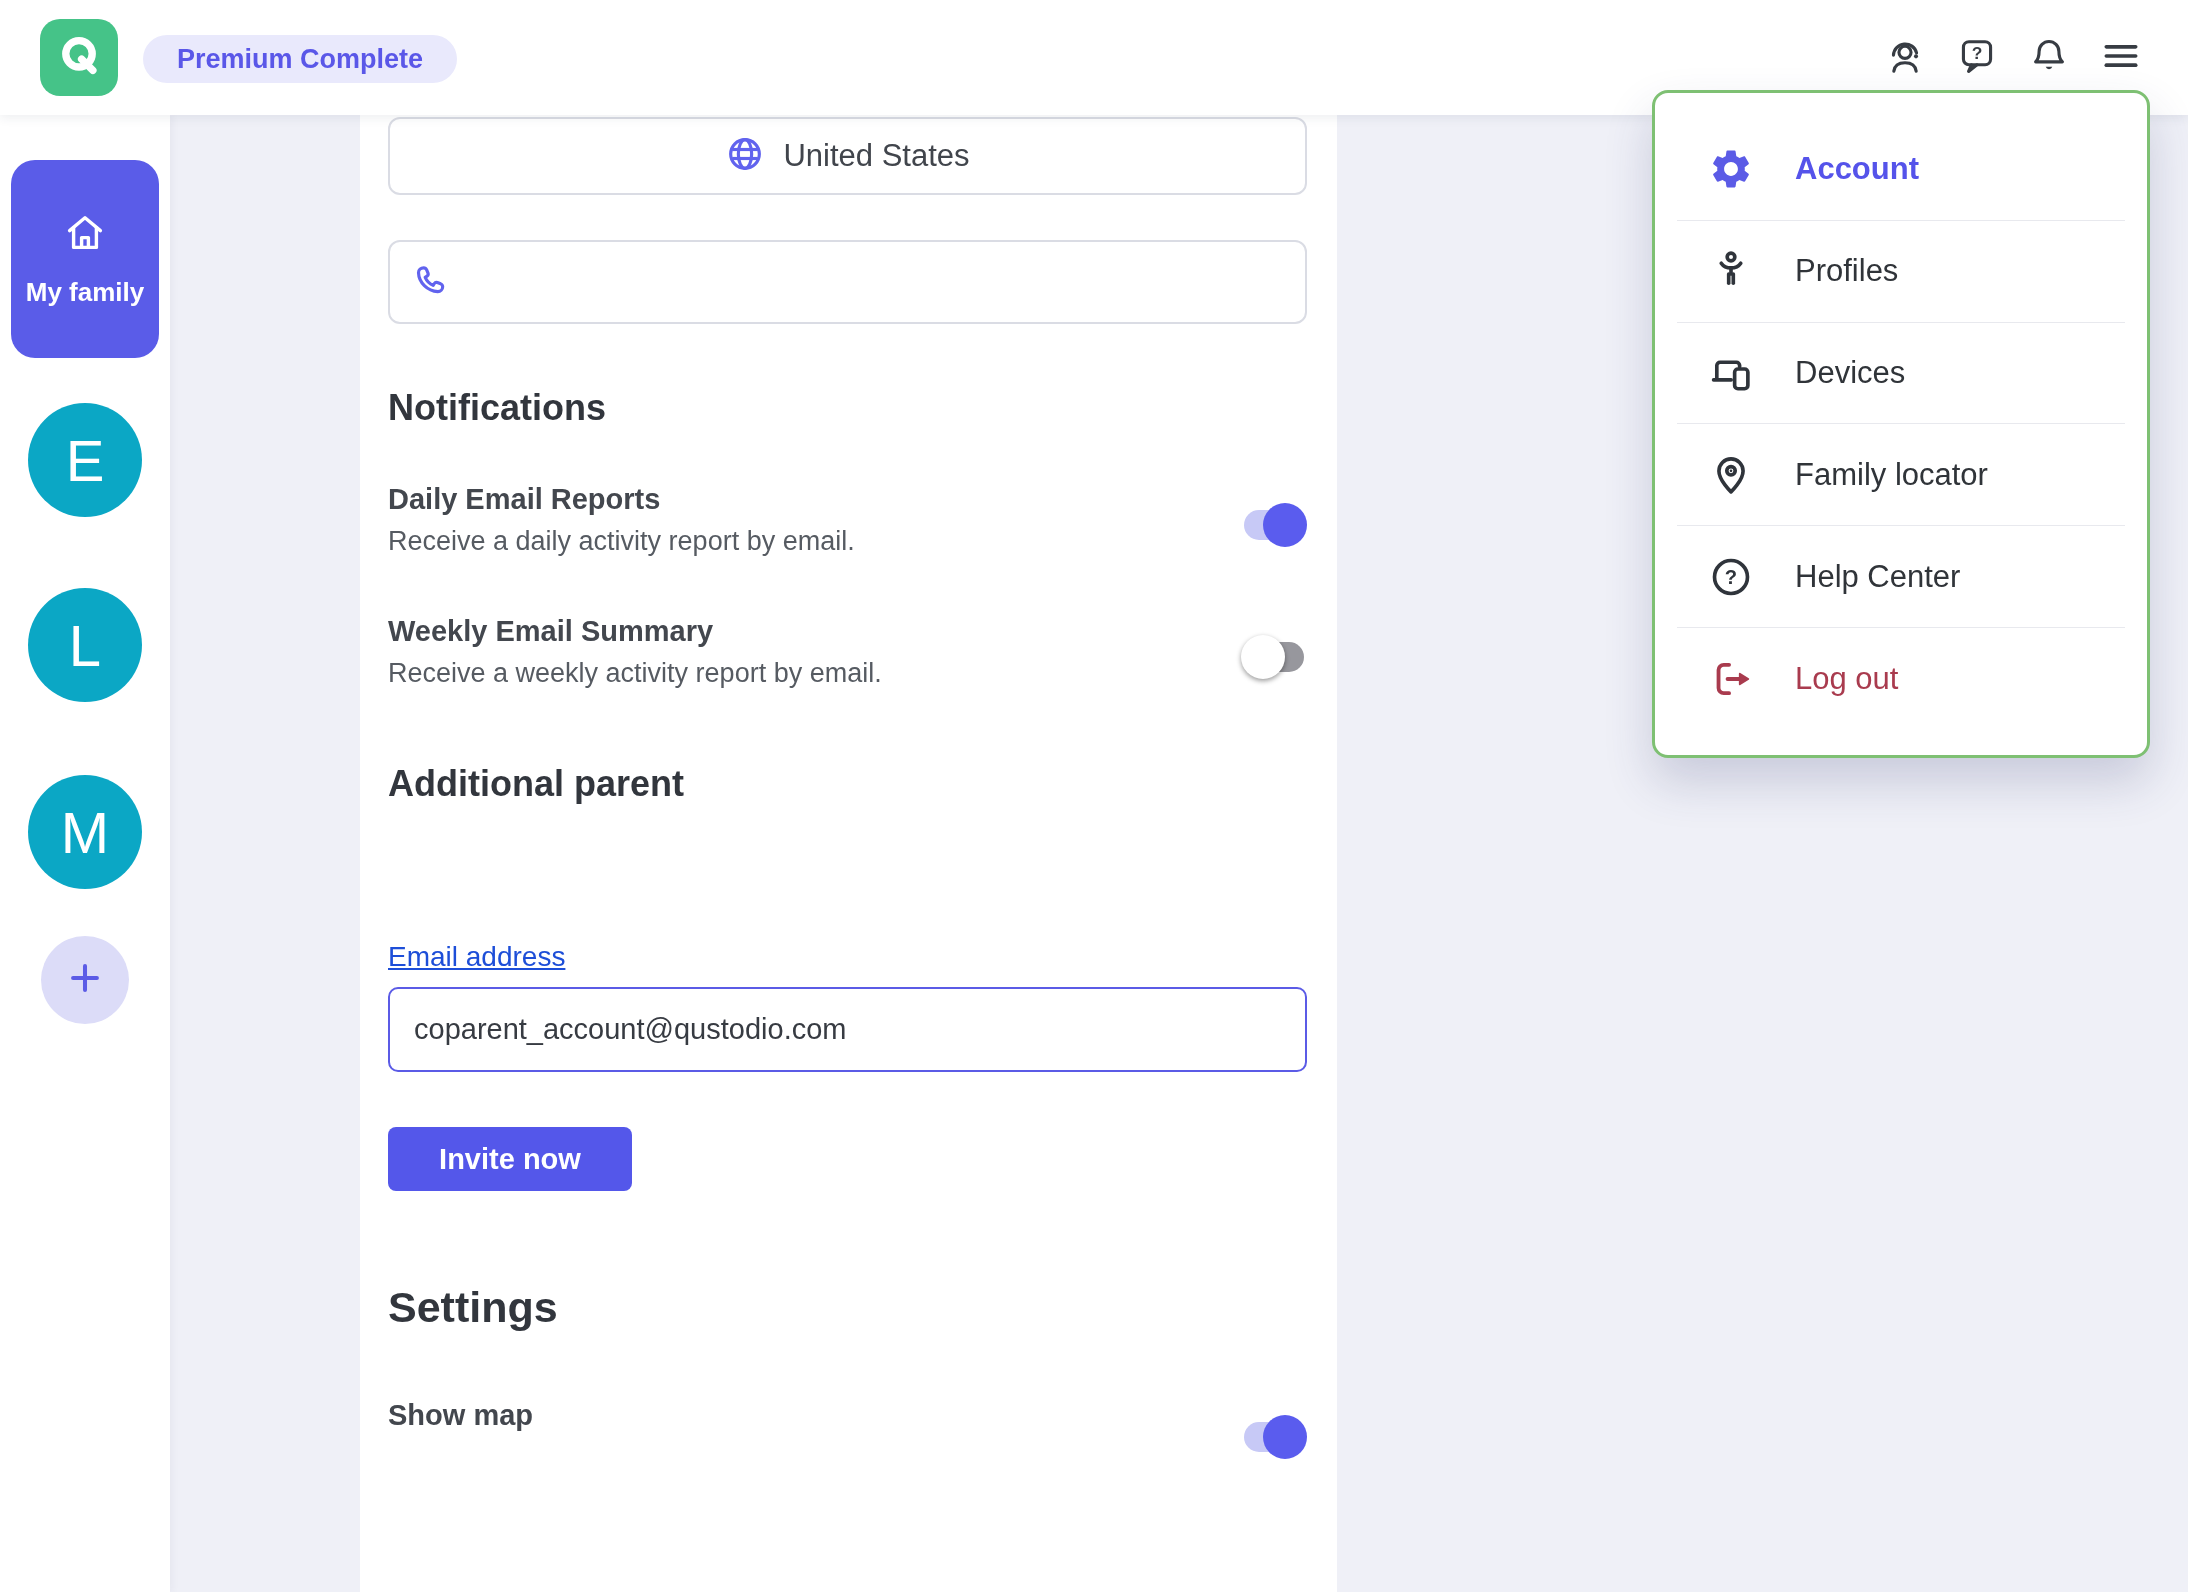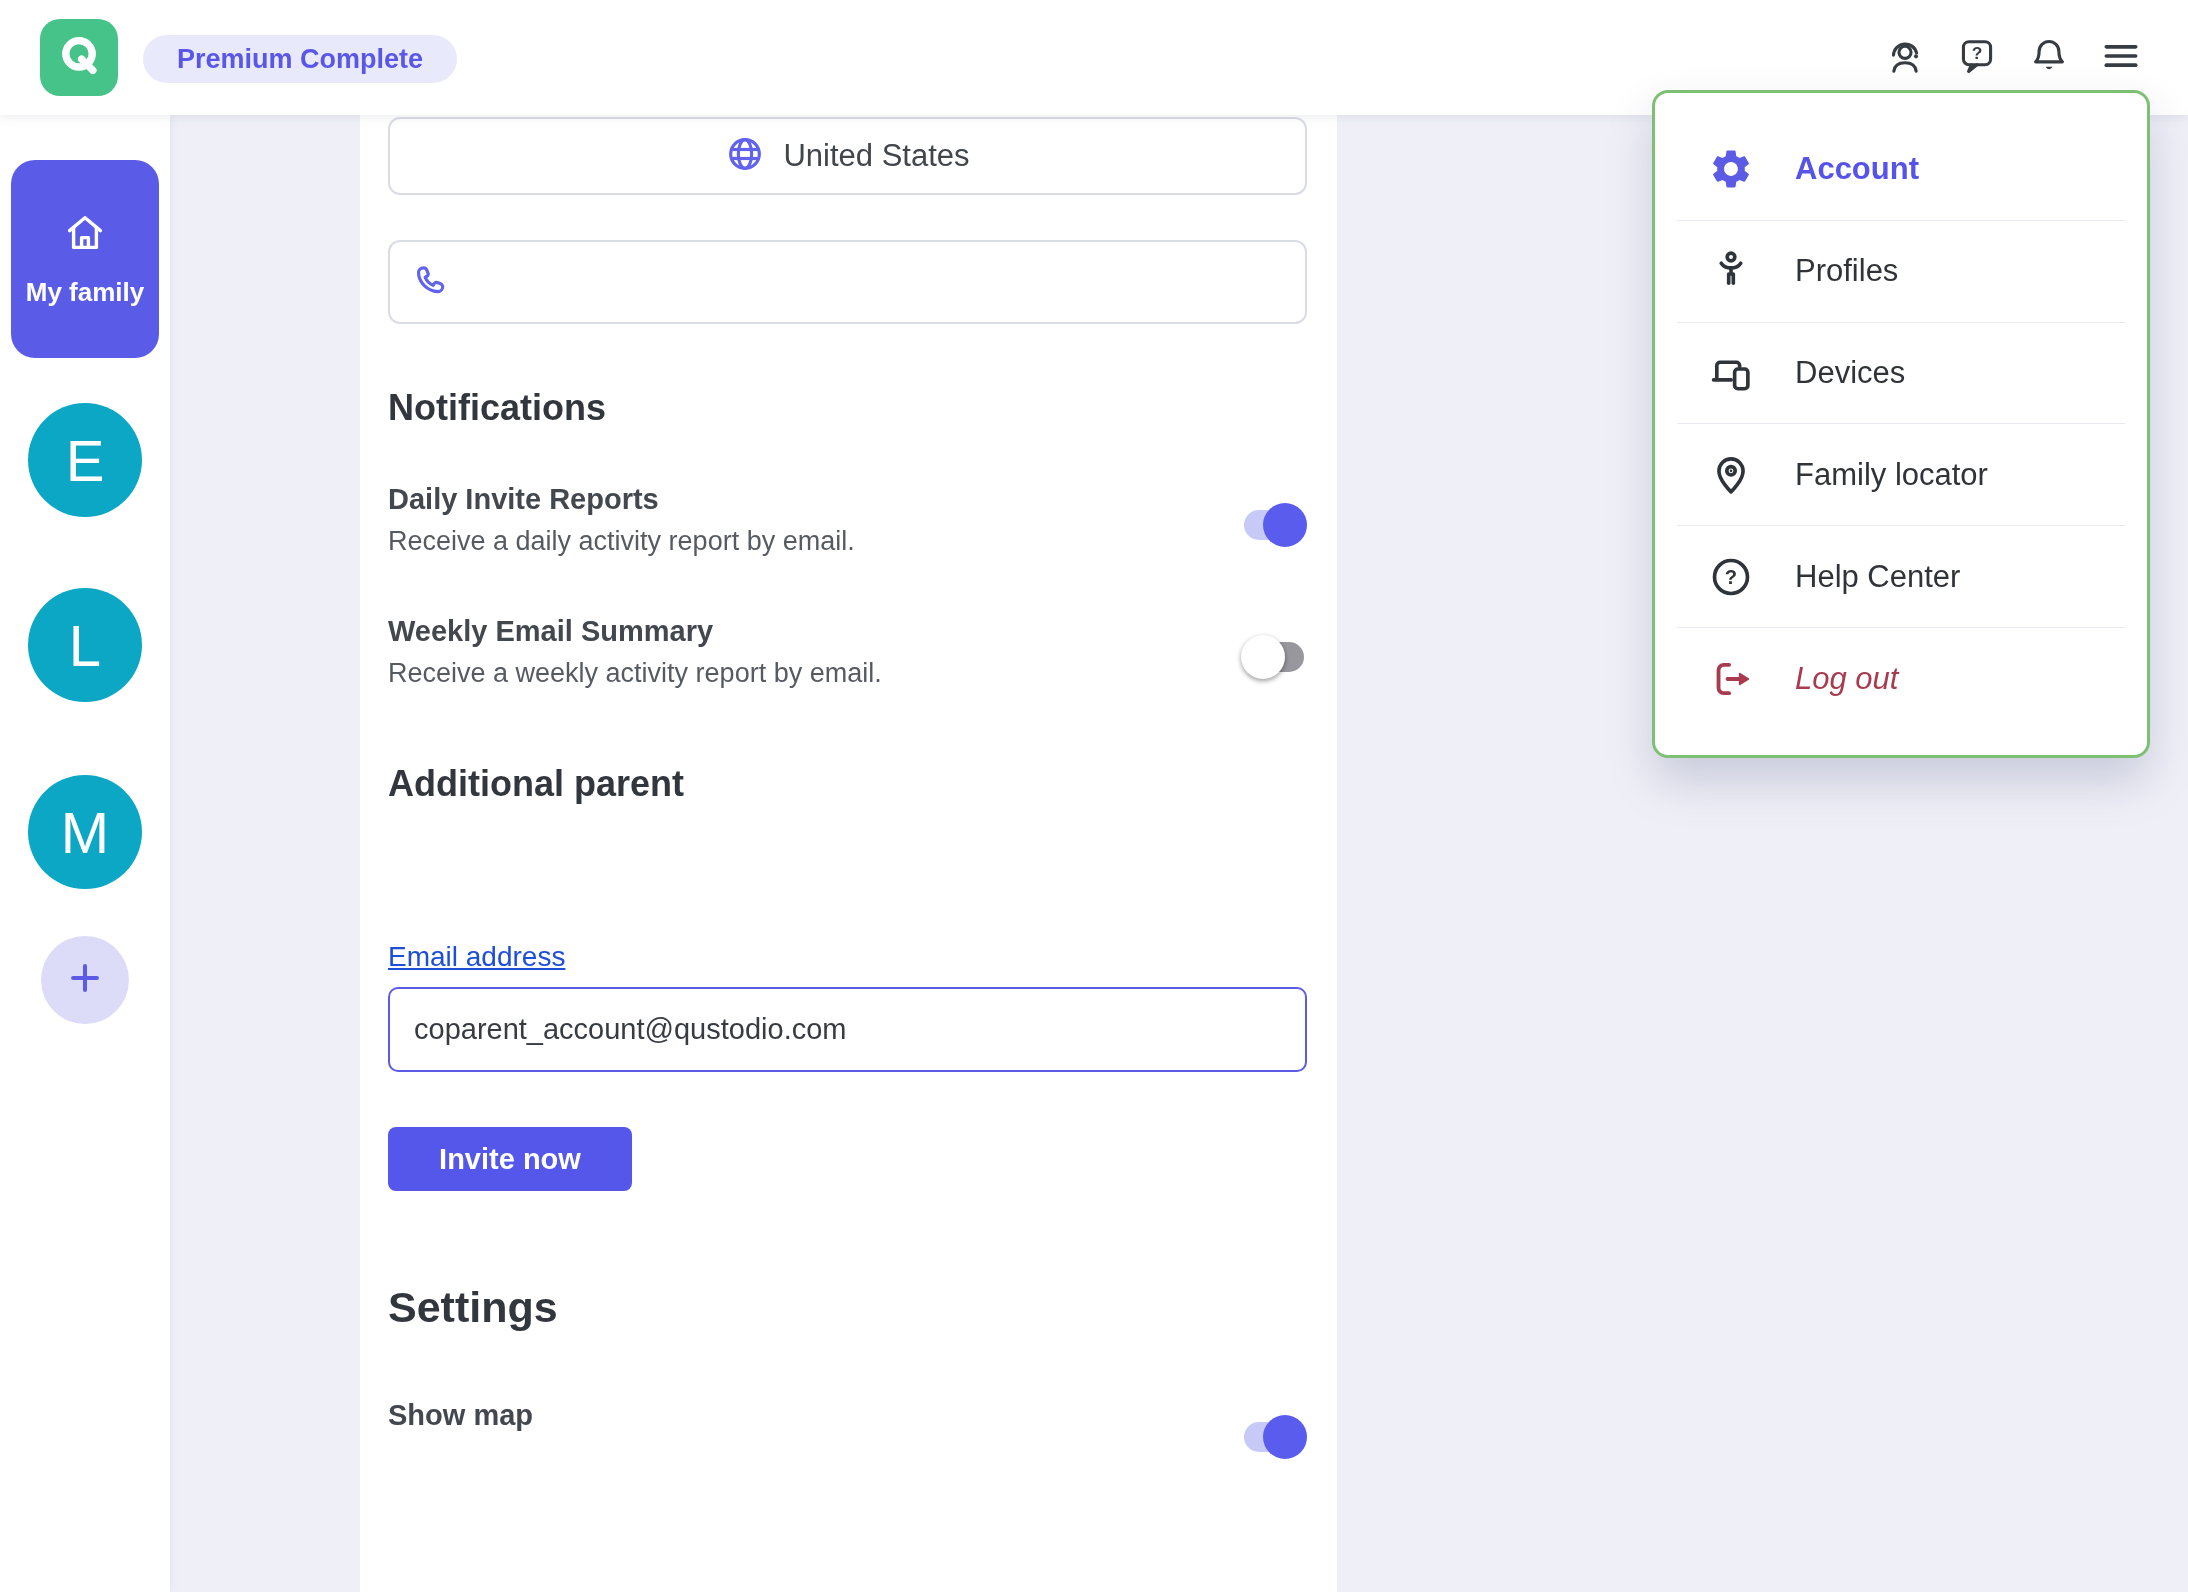--- a/index.html
+++ b/index.html
@@ -65,21 +65,21 @@
   .menu { position:absolute; left:1652px; top:90px; width:498px; height:668px; background:#fff;
           border:3px solid #7ec073; border-radius:16px; z-index:20;
           box-shadow:0 24px 48px rgba(50,55,110,.20); padding:26px 0; display:flex; flex-direction:column; }
   .menu-row { flex:1; display:flex; align-items:center; gap:40px; margin:0 22px; padding-left:30px;
               border-bottom:1px solid #e8e9ee; cursor:pointer; }
   .menu-row:last-child { border-bottom:none; }
   .menu-row .micon { width:48px; height:48px; display:flex; align-items:center; justify-content:center; color:#2f343b; }
   .menu-row .mlabel { font-size:31px; color:#303439; }
   .menu-row.active .mlabel { color:#5553ea; font-weight:bold; }
   .menu-row.active .micon { color:#5b5be6; }
-  .menu-row.danger .mlabel { color:#a93b4e;font-style:italic; }
+  .menu-row.danger .mlabel { color:#a93b4e; }
   .menu-row.danger .micon { color:#a93b4e; }
 </style>
 </head>
 <body>
 
 <div class="app">
 
   <div class="header">
     <div class="logo">
       <span>
@@ -172,21 +172,21 @@
       <span>
         <svg width="40" height="40" viewBox="0 0 24 24" fill="none" stroke="#6163ee" stroke-width="1.9" stroke-linecap="round" stroke-linejoin="round">
           <path d="M8.2 4.7 c0.8 0 1.5 0.5 1.8 1.2 l0.8 2 c0.25 0.65 0 1.4 -0.6 1.8 l-1.1 0.7 c0.9 2.1 2.7 3.9 4.8 4.8 l0.7 -1.1 c0.4 -0.6 1.15 -0.85 1.8 -0.6 l2 0.8 c0.7 0.3 1.2 1 1.2 1.8 c0 1.6 -1.3 2.9 -2.9 2.9 c-6.3 -0.4 -11.4 -5.5 -11.6 -11.4 c0 -1.6 1.4 -2.9 3.1 -2.9 Z"></path>
         </svg>
       </span>
       <input class="phone-input" type="text" value="" style="">
     </div>
 
     <div class="h-section" style="top:272px; font-size:36px;">Notifications</div>
 
-    <div class="row-title" style="top:368px">Daily Invite Reports</div>
+    <div class="row-title" style="top:368px">Daily Email Reports</div>
     <div class="row-desc" style="top:411px">Receive a daily activity report by email.</div>
     <div class="toggle on" style="top:388px">
       <div class="track"></div>
       <div class="knob"></div>
     </div>
 
     <div class="row-title" style="top:500px">Weekly Email Summary</div>
     <div class="row-desc" style="top:543px">Receive a weekly activity report by email.</div>
     <div class="toggle off" style="top:520px">
       <div class="track"></div>

